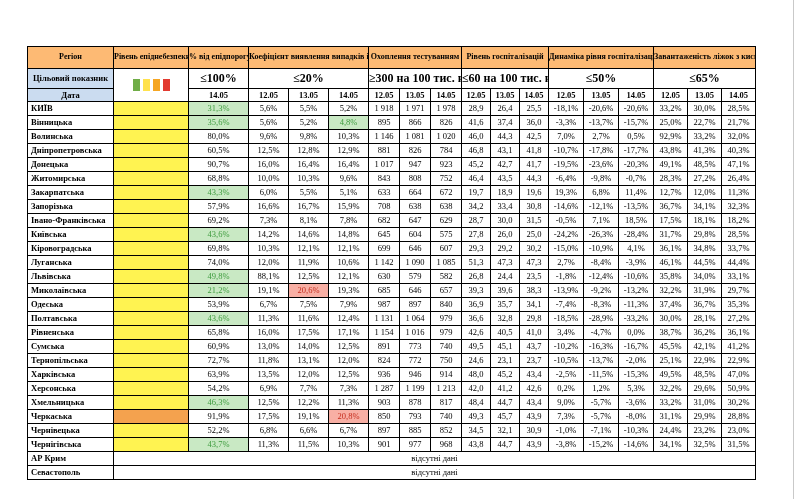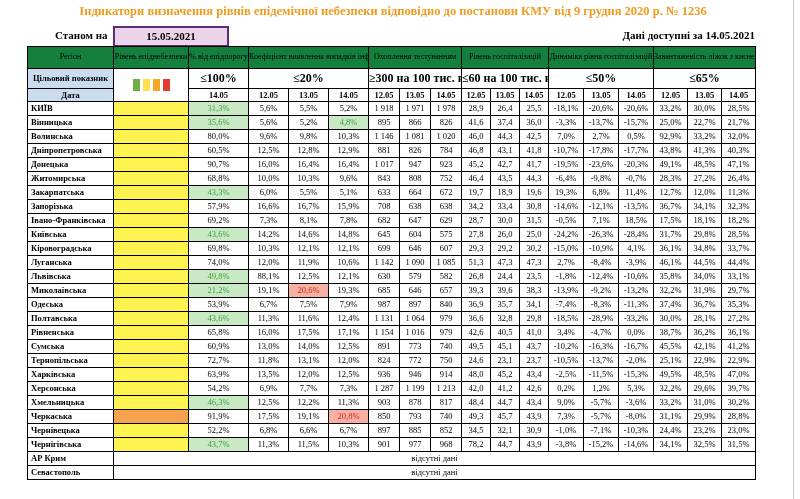--- a/index.html
+++ b/index.html
@@ -12,21 +12,21 @@
 
   #meta{position:absolute;left:27px;top:26px;width:730px;height:19px;}
   #asof-label{position:absolute;left:28px;top:3px;font-weight:bold;font-size:11px;color:#000;}
   #asof-box{position:absolute;left:86px;top:0px;width:112px;height:17px;background:#EBD4EA;
             border:2px solid #5E2D79;text-align:center;font-weight:bold;font-size:11px;line-height:16px;}
   #avail{position:absolute;right:2px;top:3px;font-weight:bold;font-size:11px;color:#000;}
 
   table{position:absolute;left:27px;top:46px;border-collapse:collapse;table-layout:fixed;width:729px;}
   th,td{border:1px solid #000;padding:0;margin:0;overflow:hidden;white-space:nowrap;
         font-size:8.5px;line-height:1.05;text-align:center;vertical-align:middle;}
-  thead th{background:#15803d;font-weight:normal;}
+  thead th{background:#fdba74;font-weight:bold;}
   th.group{font-size:8px;height:21px;}
   td.thr{background:#fff;font-weight:bold;height:19px;font-size:12px;}
   td.datec{background:#fff;font-weight:bold;height:12px;}
   th.lbl{background:#CBDCF0;font-weight:bold;font-size:8.5px;}
   td.legend-cell{background:#fff;}
   .sw{display:inline-block;width:7px;height:12px;margin:0 1.5px;vertical-align:middle;}
   tbody td{height:13px;}
   td.region{text-align:left;padding-left:3px;font-weight:bold;font-size:8.5px;background:#fff;}
   td.val{background:#fff;color:#000;}
   td.nodata{background:#fff;font-size:8.5px;}
@@ -34,27 +34,21 @@
   table, tr:first-child th{border-top-width:1.5px;}
   td:last-child, th:last-child{border-right-width:1.5px;}
   tbody tr:last-child td{border-bottom-width:1.5px;}
 </style>
 </head>
 <body>
 
 <div id="page">
   <div id="right-edge"></div>
 
-  <div id="title">Індикатори визначення рівнів епідемічної небезпеки відповідно до постанови КМУ від 9 грудня 2020 р. № 1236</div>
-
-  <div id="meta">
-    <span id="asof-label">Станом на</span>
-    <span id="asof-box">15.05.2021</span>
-    <span id="avail">Дані доступні за 14.05.2021</span>
-  </div>
+
 
   <table>
     <colgroup>
       <col style="width:86px">
         <col style="width:75px">
         <col style="width:60px">
       <col style="width:40px">
         <col style="width:40px">
         <col style="width:40px">
       <col style="width:31px">
@@ -525,21 +519,21 @@
           <td class="val">1 199</td>
           <td class="val">1 213</td>
           <td class="val bl">42,0</td>
           <td class="val">41,2</td>
           <td class="val">42,6</td>
           <td class="val bl">0,2%</td>
           <td class="val">1,2%</td>
           <td class="val">5,3%</td>
           <td class="val bl">32,2%</td>
           <td class="val">29,6%</td>
-          <td class="val">39,7%</td>
+          <td class="val">50,9%</td>
         </tr>
         <tr>
           <td class="region">Хмельницька</td>
           <td class="bl" style="background: rgb(255, 243, 81);"></td>
           <td class="val bl" style="background: rgb(201, 233, 196); color: rgb(62, 156, 62); text-align: center;">46,3%</td>
           <td class="val bl">12,5%</td>
           <td class="val">12,2%</td>
           <td class="val">11,3%</td>
           <td class="val bl">903</td>
           <td class="val">878</td>
@@ -597,21 +591,21 @@
         <tr>
           <td class="region">Чернігівська</td>
           <td class="bl" style="background: rgb(255, 243, 81);"></td>
           <td class="val bl" style="background: rgb(201, 233, 196); color: rgb(62, 156, 62);">43,7%</td>
           <td class="val bl">11,3%</td>
           <td class="val">11,5%</td>
           <td class="val">10,3%</td>
           <td class="val bl">901</td>
           <td class="val">977</td>
           <td class="val">968</td>
-          <td class="val bl">78,2</td>
+          <td class="val bl">43,8</td>
           <td class="val">44,7</td>
           <td class="val">43,9</td>
           <td class="val bl">-3,8%</td>
           <td class="val">-15,2%</td>
           <td class="val">-14,6%</td>
           <td class="val bl">34,1%</td>
           <td class="val">32,5%</td>
           <td class="val">31,5%</td>
         </tr>
         <tr>

